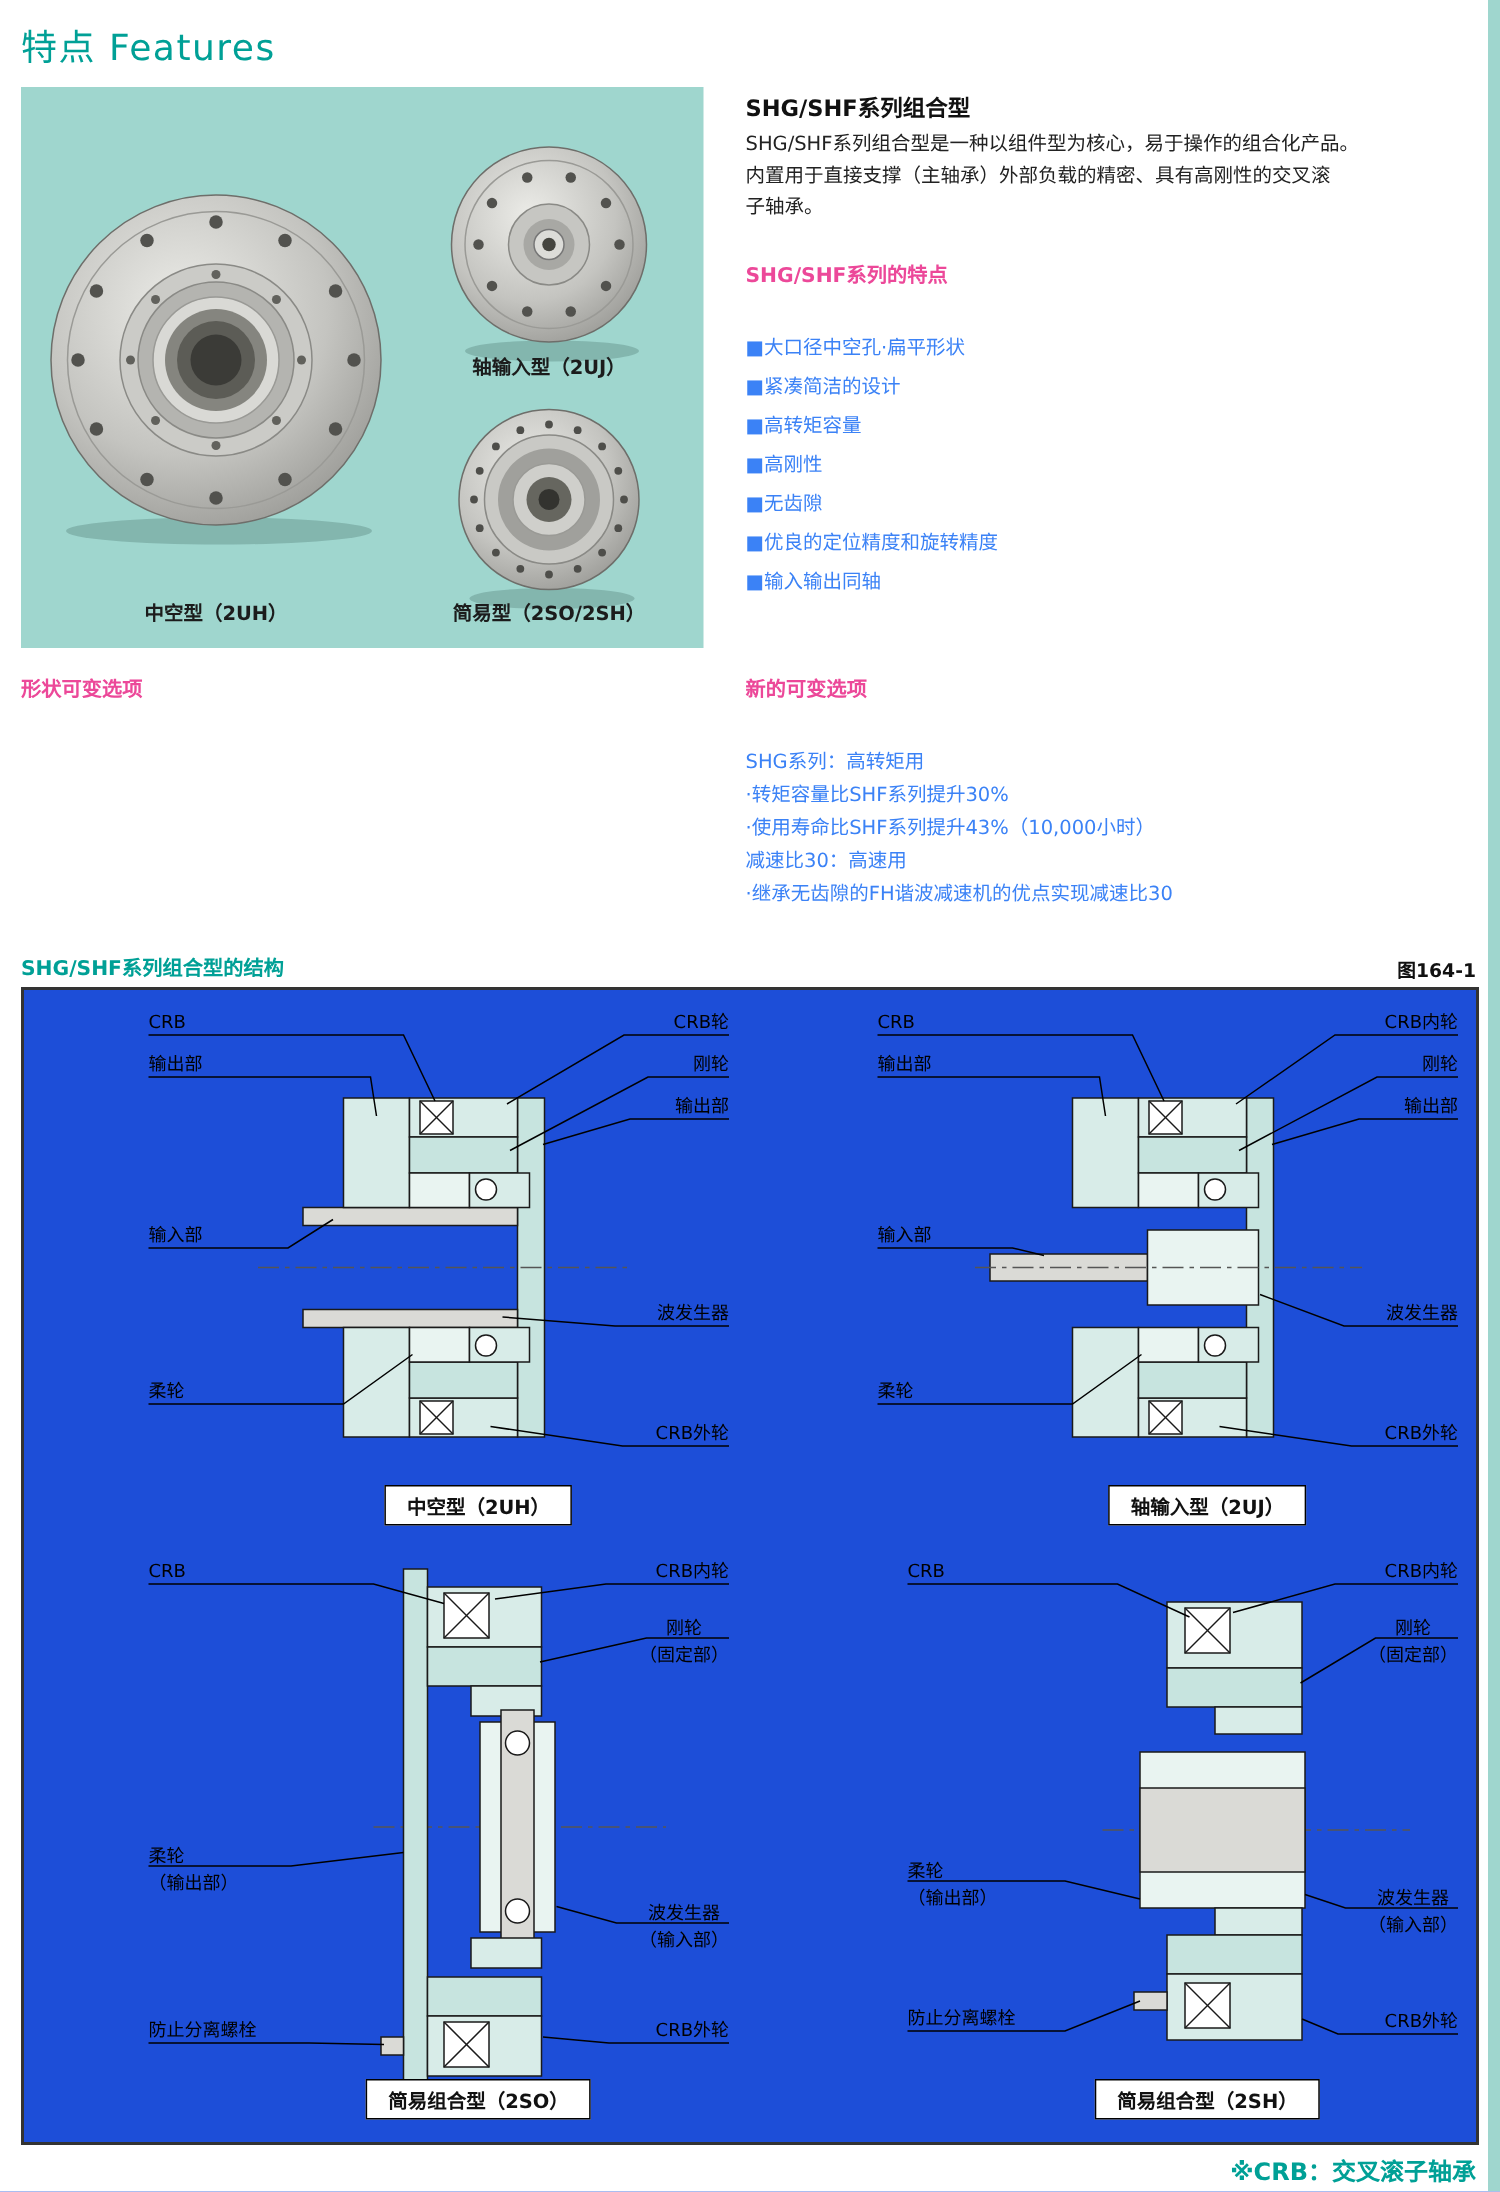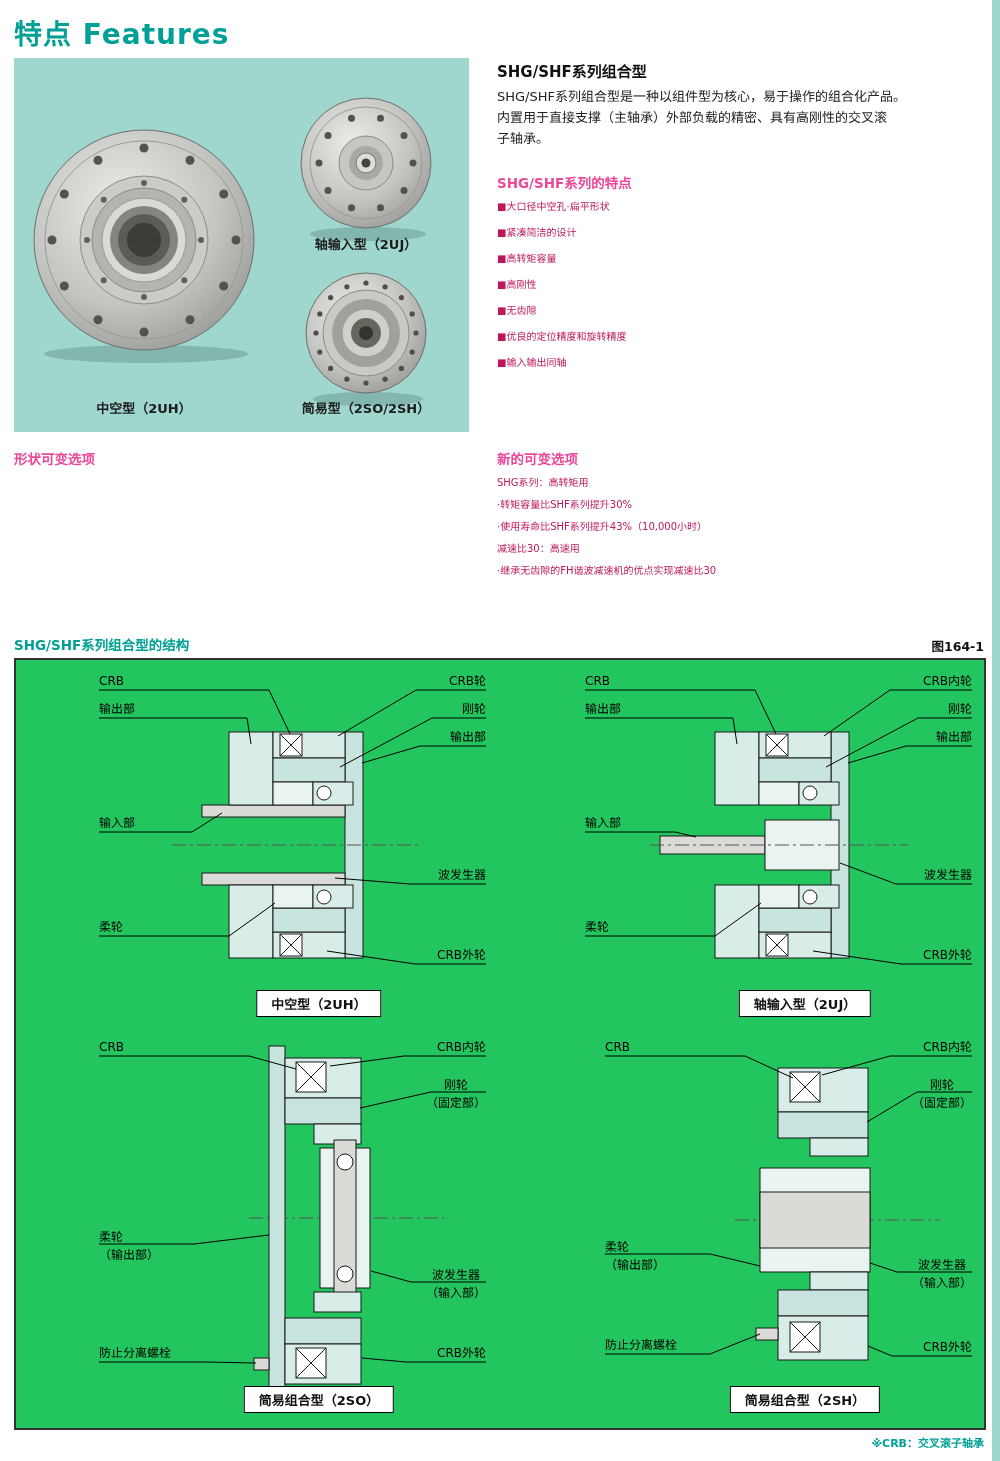--- a/index.html
+++ b/index.html
@@ -6,39 +6,39 @@
     --accent:#00a096;
     --panel-bg:#9fd6ce;
     --part:#d8ece8;
     --part2:#c7e4df;
     --part3:#e9f4f1;
     --metal:#dadad6;
   }
   *{margin:0;padding:0;box-sizing:border-box;}
   body{background:#fff;font-family:"DejaVu Sans","Liberation Sans",sans-serif;}
   .page{position:relative;width:1000px;height:1461px;background:#fff;color:#111;overflow:hidden;}
-  .title{position:absolute;left:14px;top:12px;font-size:28px;font-weight:bold;color:var(--accent);letter-spacing:1px;}
+  .title{position:absolute;left:14px;top:12px;font-size:24px;font-weight:normal;color:var(--accent);letter-spacing:1px;}
   .right-strip{position:absolute;left:992px;top:0;width:8px;height:1461px;background:var(--panel-bg);}
   .photo-panel{position:absolute;left:14px;top:58px;width:455px;height:374px;background:var(--panel-bg);}
   .photo-label{position:absolute;font-size:13px;font-weight:bold;color:#1c1c1c;transform:translateX(-50%);white-space:nowrap;}
   .col-heading{position:absolute;font-size:15px;font-weight:bold;color:#111;}
   .sub-heading{position:absolute;font-size:13.5px;font-weight:bold;color:#ec4899;}
   .body-text{position:absolute;font-size:13px;line-height:21px;color:#222;white-space:pre-line;}
-  .vlist{position:absolute;font-size:10px;color:#be185d;}
+  .vlist{position:absolute;font-size:13px;color:#3b82f6;margin-top:23px;}
   .vlist .list-item{display:block;}
   .sec-heading{position:absolute;font-size:13.5px;font-weight:bold;color:var(--accent);}
   .fig-ref{position:absolute;font-size:12.5px;font-weight:bold;color:#111;padding-left:44px;}
-  .diagram-box{position:absolute;left:14px;top:658px;width:972px;height:772px;border:2px solid #333;background:#22c55e;}
+  .diagram-box{position:absolute;left:14px;top:658px;width:972px;height:772px;border:2px solid #333;background:#1d4ed8;}
   .quad{position:absolute;}
   .dsvg{position:absolute;left:0;top:0;}
   .dlabel{position:absolute;font-size:12px;line-height:15px;color:#000;white-space:pre-line;}
   .dlabel.two{line-height:18px;}
   .dlabel.r{text-align:center;}
   .caption{position:absolute;transform:translateX(-50%);border:1.5px solid #000;padding:3px 14px;font-size:13px;font-weight:bold;background:#fff;white-space:nowrap;}
-  .footnote{position:absolute;font-size:11px;font-weight:bold;color:var(--accent);}
+  .footnote{position:absolute;font-size:16px;font-weight:bold;color:var(--accent);}
 </style>
 </head>
 <body>
 
 <div class="page">
 
   <div class="right-strip"></div>
 
   <div class="title">特点 Features</div>
 

